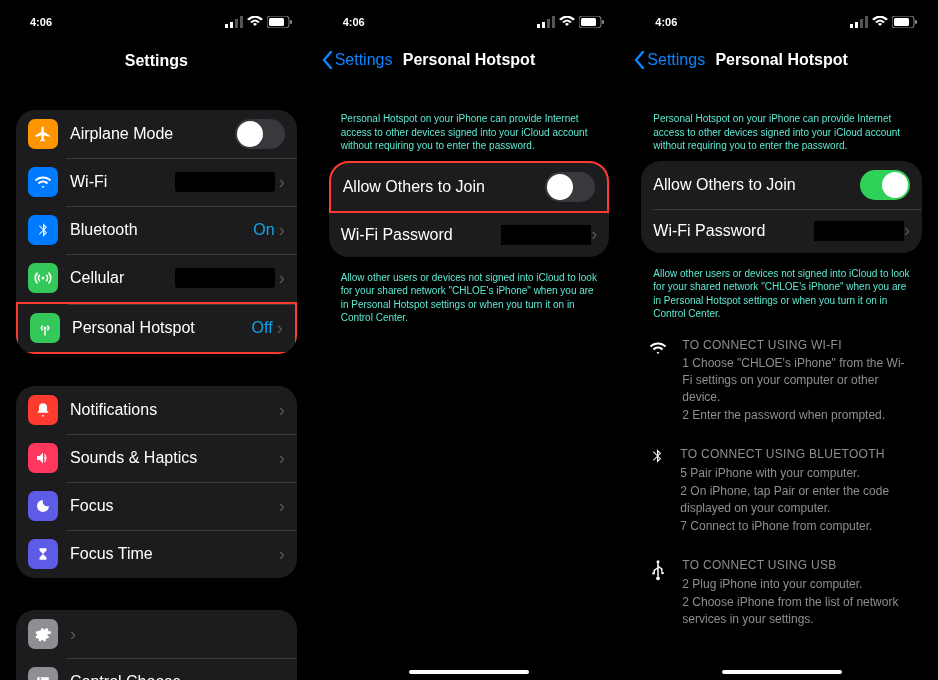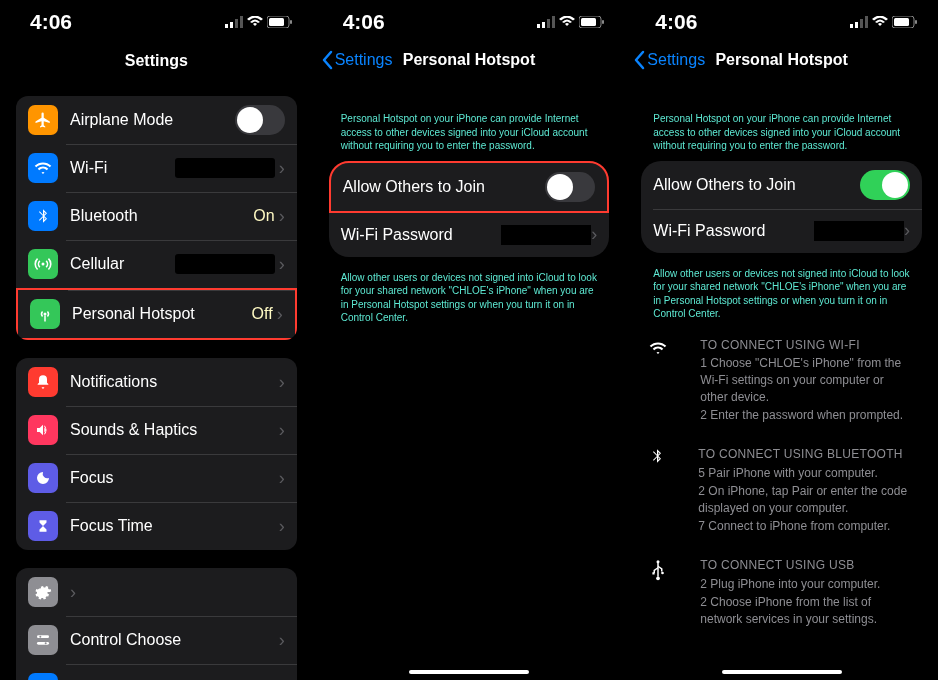--- a/index.html
+++ b/index.html
@@ -1,43 +1,43 @@
 <!DOCTYPE html>
 <html><head>
 <meta charset="utf-8">
 <style>
 * { margin: 0; padding: 0; box-sizing: border-box; font-family: -apple-system, BlinkMacSystemFont, "Segoe UI", Arial, sans-serif; -webkit-font-smoothing: antialiased; }
 body { background: #fff; width: 938px; height: 680px; display: flex; }
 .phone { width: 312.67px; height: 680px; background: #000; position: relative; overflow: hidden; color: #fff; }
-.status-bar { height: 44px; display: flex; align-items: center; justify-content: space-between; padding: 0 20px 0 30px; font-size: 21px; font-weight: 600; }
+.status-bar { height: 44px; display: flex; align-items: center; justify-content: space-between; padding: 0 20px 0 30px; font-size: 11px; font-weight: 600; }
 .status-icons { display: flex; gap: 4px; align-items: center; }
 .nav-bar { height: 32px; display: flex; align-items: center; justify-content: center; position: relative; }
 .nav-back { position: absolute; left: 8px; display: flex; align-items: center; gap: 2px; color: #0a84ff; font-size: 16px; }
 .nav-title { font-size: 16px; font-weight: 600; }
 .content { padding: 0 0px; }
 .settings-title { text-align: center; font-size: 16px; font-weight: 600; padding: 8px 0; }
-.group { background: #1c1c1e; margin: 18px 16px 0 16px; border-radius: 12px; overflow: hidden; }
+.group { background: #1c1c1e; margin: 32px 16px 0 16px; border-radius: 19px; overflow: hidden; }
 .row { display: flex; align-items: center; padding: 9px 12px; min-height: 44px; position: relative; }
 .row + .row::before { content: ""; position: absolute; top: 0; left: 50px; right: 0; height: 0.5px; background: #3a3a3c; }
 .row-icon { width: 30px; height: 30px; border-radius: 7px; display: flex; align-items: center; justify-content: center; margin-right: 12px; flex-shrink: 0; }
 .row-label { flex: 1; font-size: 16px; }
-.row-value { color: #fef9c3; font-size: 16px; margin-right: 4px; }
+.row-value { color: #0ea5e9; font-size: 16px; margin-right: 4px; }
 .chevron { color: #5a5a5e; font-size: 18px; }
 .toggle { width: 50px; height: 30px; background: #39393d; border-radius: 15px; position: relative; }
 .toggle.on { background: #30d158; }
 .toggle .knob { width: 26px; height: 26px; background: #fff; border-radius: 50%; position: absolute; top: 2px; left: 2px; transition: left .2s; }
 .toggle.on .knob { left: 22px; }
 .highlight { border: 2px solid #ff3b30; }
 .row.highlight { border-radius: 0; }
 .desc { color: #5eead4; font-size: 10px; line-height: 1.35; padding: 6px 28px 4px 28px; }
 .group3 { background: #1c1c1e; margin: 4px 16px 8px 16px; border-radius: 20px; overflow: hidden; }
 .group3 .row + .row::before { left: 12px; }
 .redbox { border: 2px solid #ff3b30; }
 .black-box { background: #000; height: 20px; width: 100px; border-radius: 3px; }
-.instruction-block { display: flex; gap: 33px; padding: 12px 24px 10px 24px; color: #8e8e93; font-size: 12px; line-height: 1.4; }
+.instruction-block { display: flex; gap: 15px; padding: 12px 24px 10px 24px; color: #8e8e93; font-size: 12px; line-height: 1.4; }
 .instruction-icon { width: 24px; display: flex; align-items: flex-start; justify-content: center; padding-top: 2px; font-size: 18px; color: #fff; }
 .instruction-text .inst-title { color: #8e8e93; font-size: 12px; font-weight: 400; letter-spacing: 0.3px; margin-bottom: 2px; }
 .instruction-text .step { margin-bottom: 1px; }
 .home-indicator { position: absolute; bottom: 6px; left: 50%; transform: translateX(-50%); width: 120px; height: 4px; background: #fff; border-radius: 3px; }
 .wifi-pass-box { background: #000; width: 90px; height: 20px; }
 
 .ic-orange{background:#ff9500}.ic-blue{background:#007aff}.ic-green{background:#34c759}.ic-red{background:#ff3b30}.ic-pink{background:#ff375f}.ic-gray{background:#8e8e93}.ic-indigo{background:#5e5ce6}
 svg { display: block; }
 </style>
 </head>

